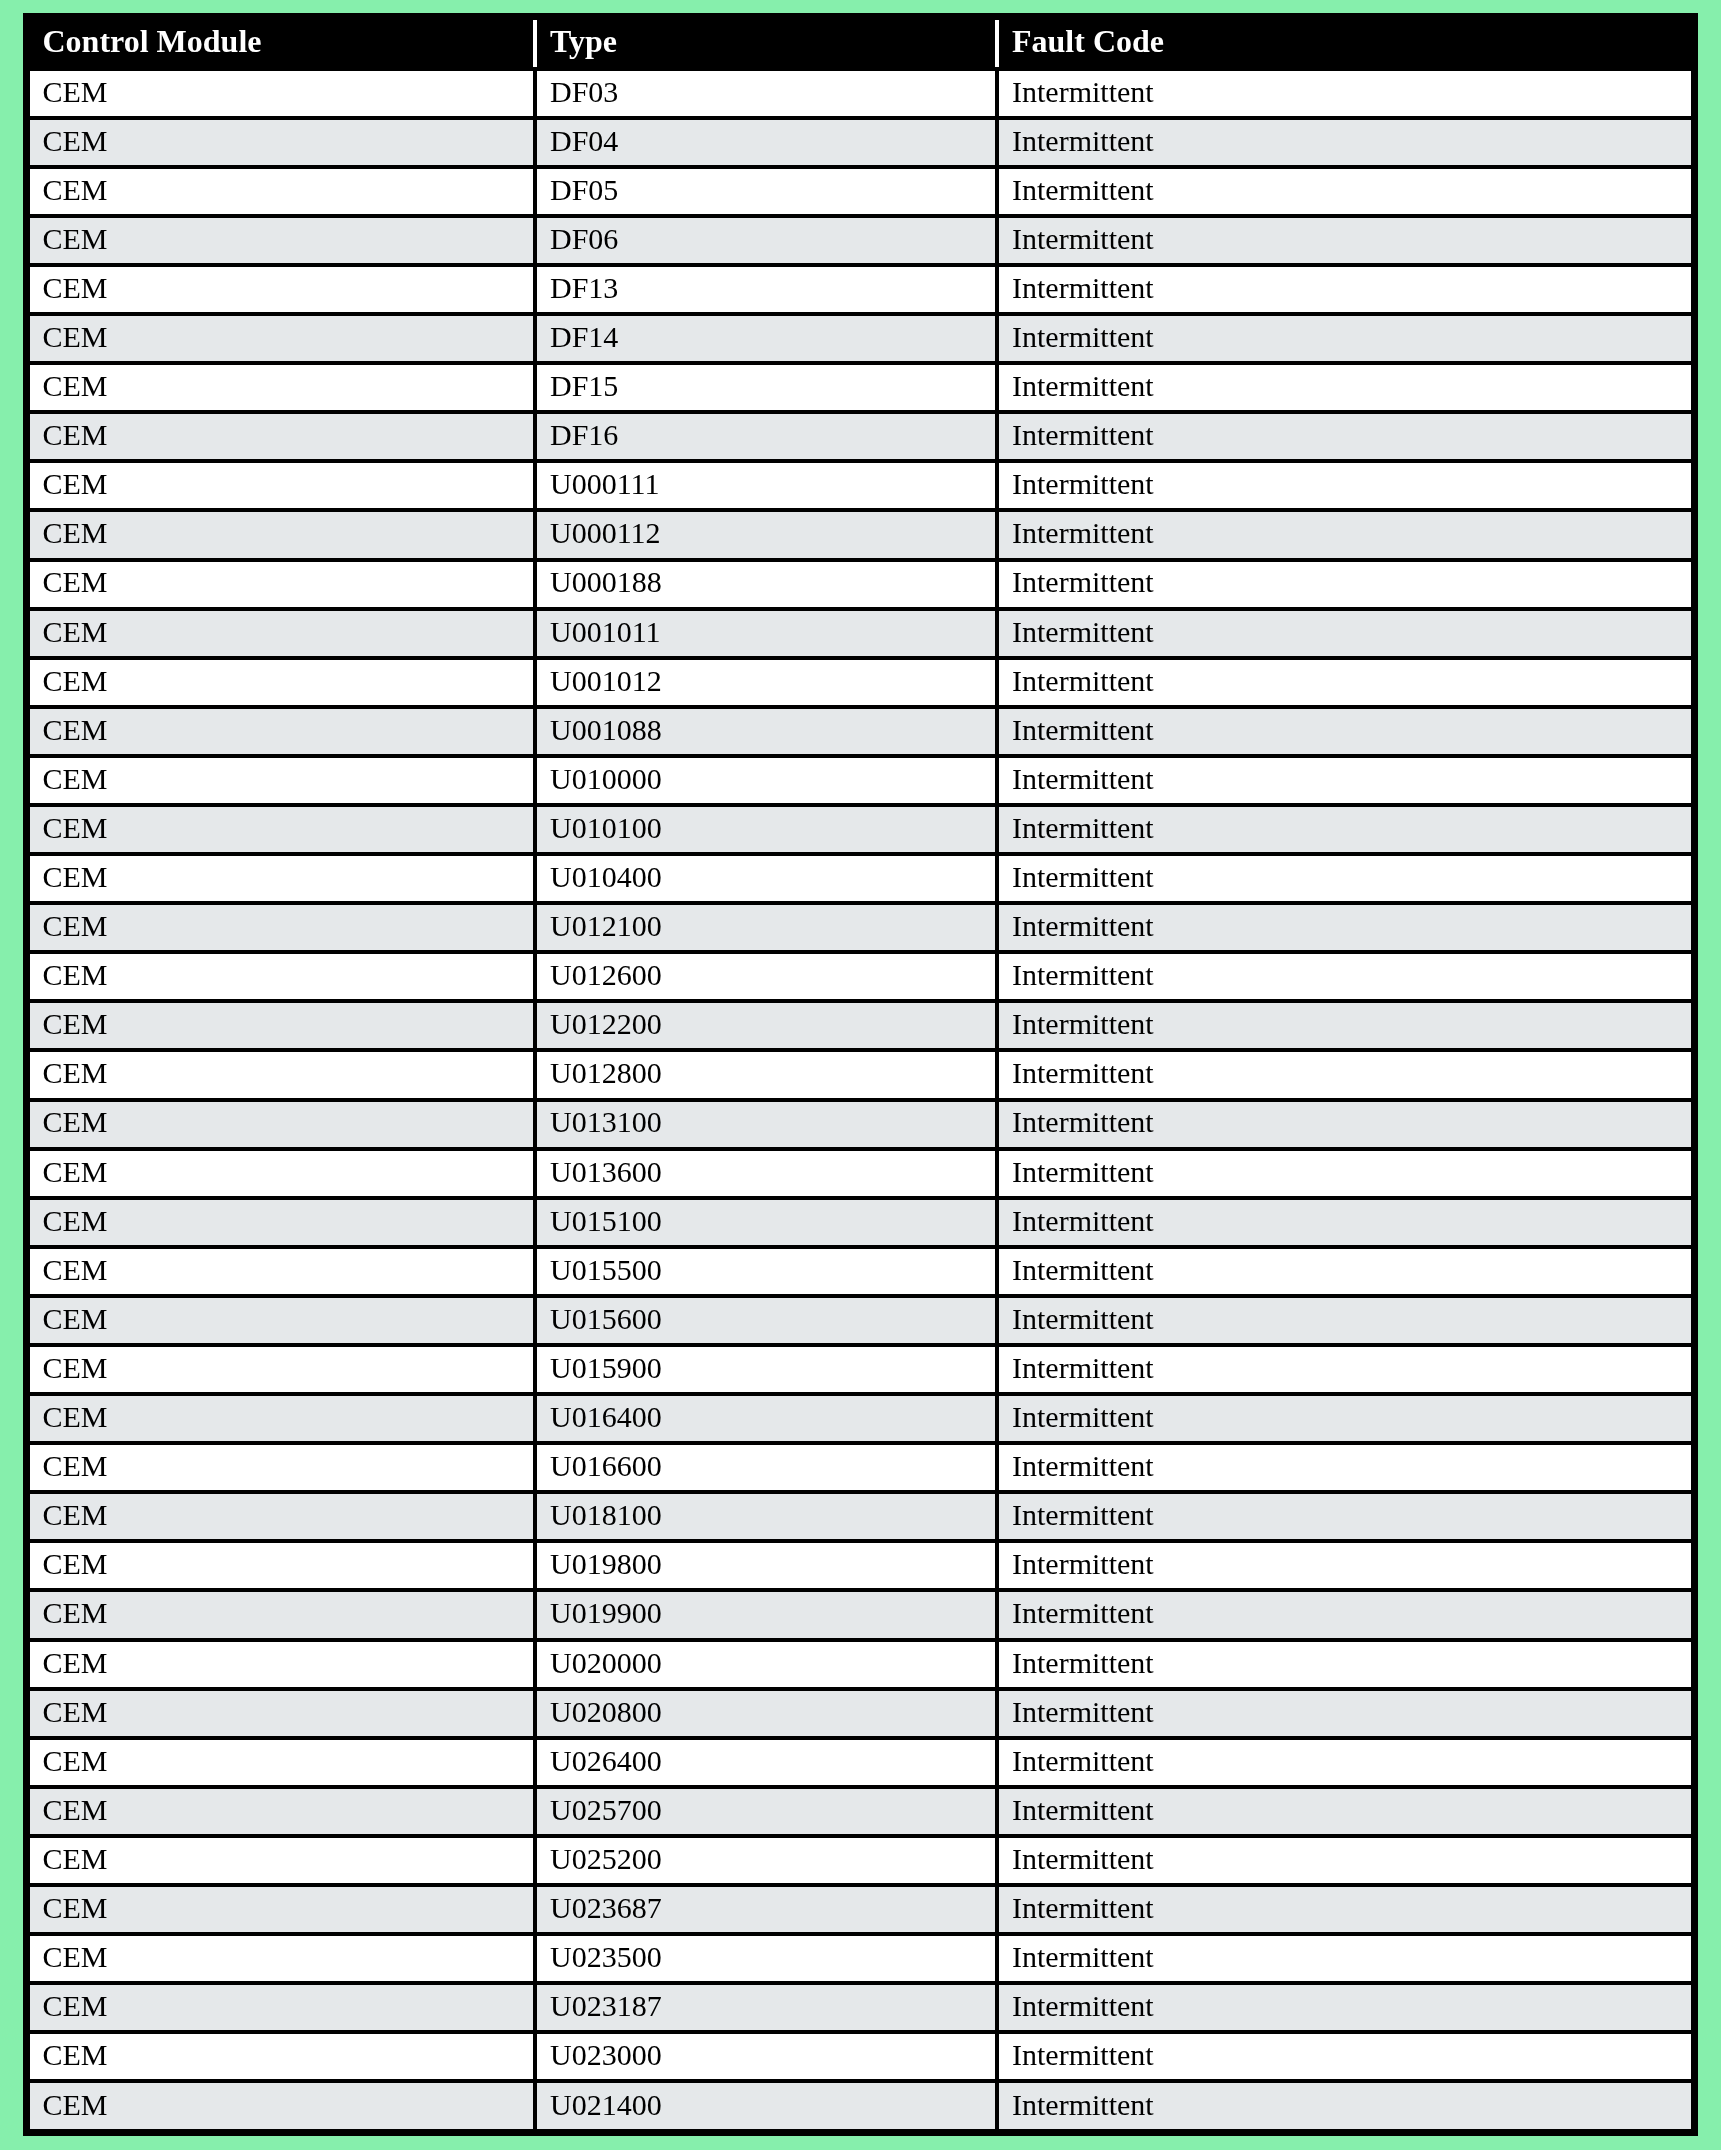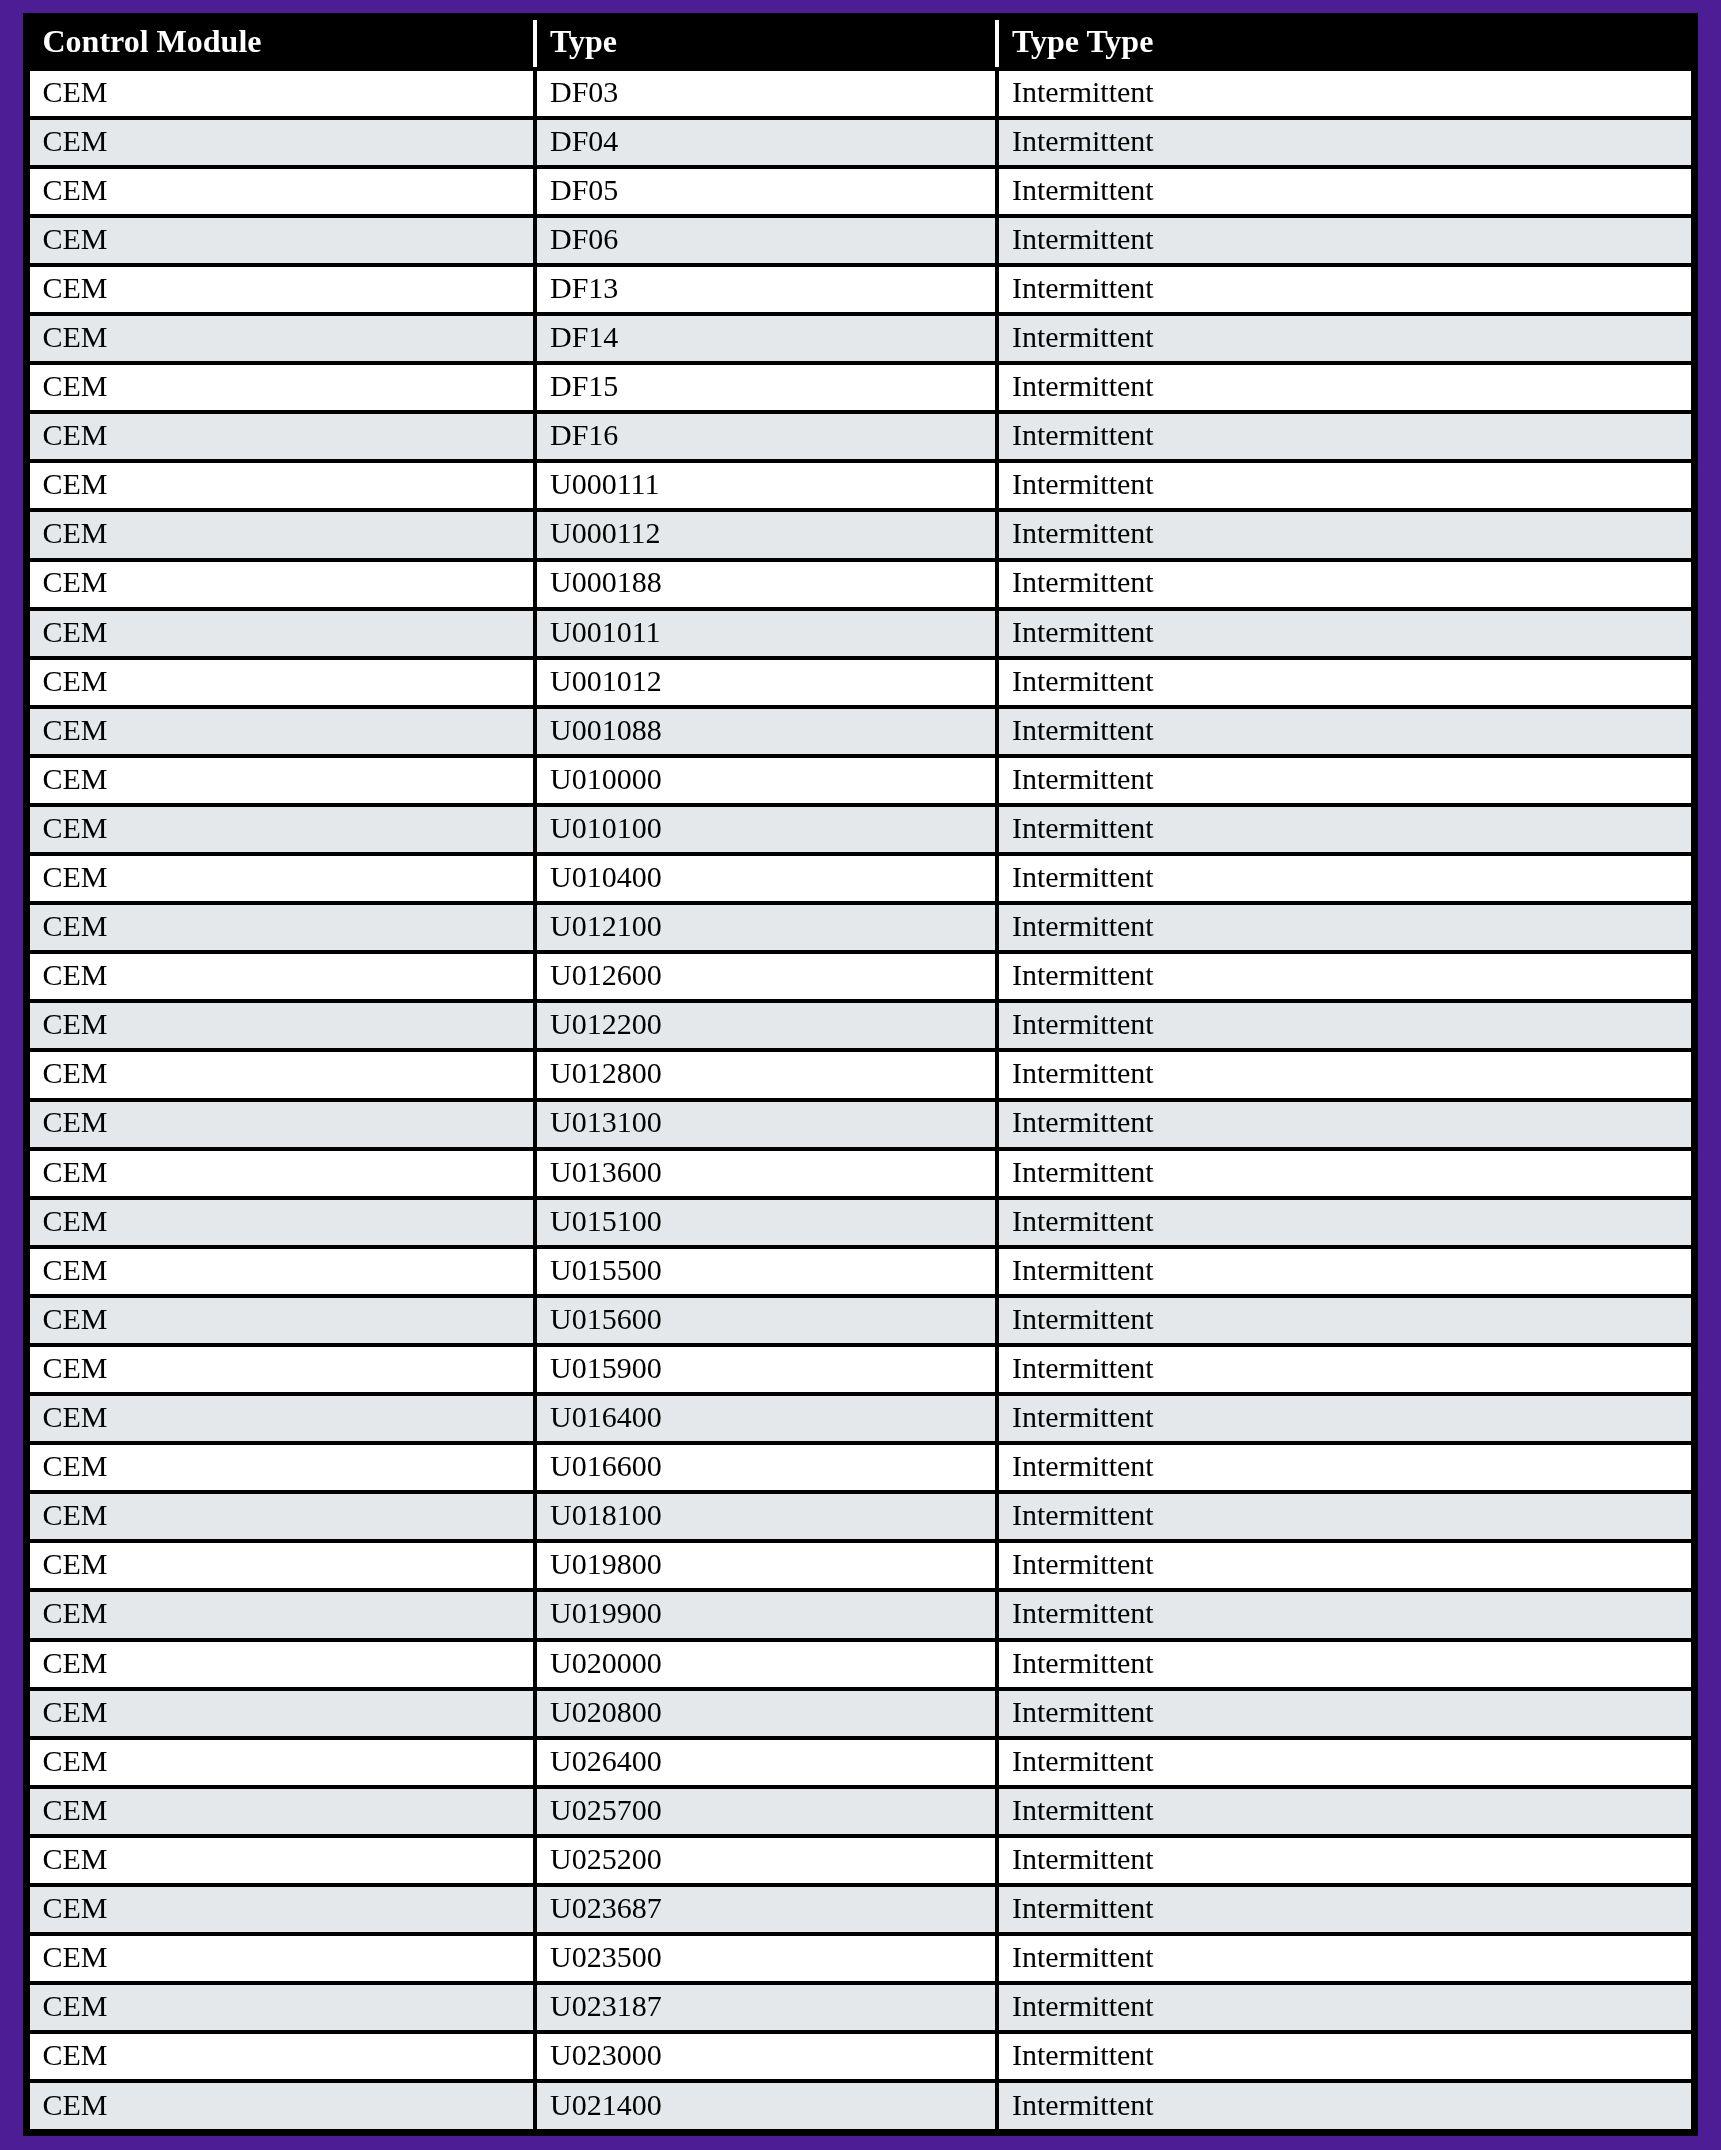--- a/index.html
+++ b/index.html
@@ -16,21 +16,21 @@
     width: 1721px;
     height: 2151px;
     position: relative;
     font-family: "Liberation Serif", serif;
   }
   .page {
     position: absolute;
     left: 0; top: 0;
     width: 1721px;
     height: 2151px;
-    background: #4c1d95;
+    background: #86efac;
   }
   table.fault-table {
     position: absolute;
     left: 22.5px;
     top: 13px;
     width: 1675px;
     height: 2123px;
     border-collapse: collapse;
     table-layout: fixed;
     border: 7.2px solid var(--border-color);
@@ -70,21 +70,21 @@
   <table class="fault-table">
     <colgroup>
       <col class="c-module">
       <col class="c-code">
       <col class="c-fault">
     </colgroup>
     <thead>
       <tr>
         <th>Control Module</th>
         <th>Type</th>
-        <th>Type Type</th>
+        <th>Fault Code</th>
       </tr>
     </thead>
     <tbody>
         <tr>
           <td>CEM</td>
           <td>DF03</td>
           <td>Intermittent</td>
         </tr>
         <tr class="alt">
           <td>CEM</td>

